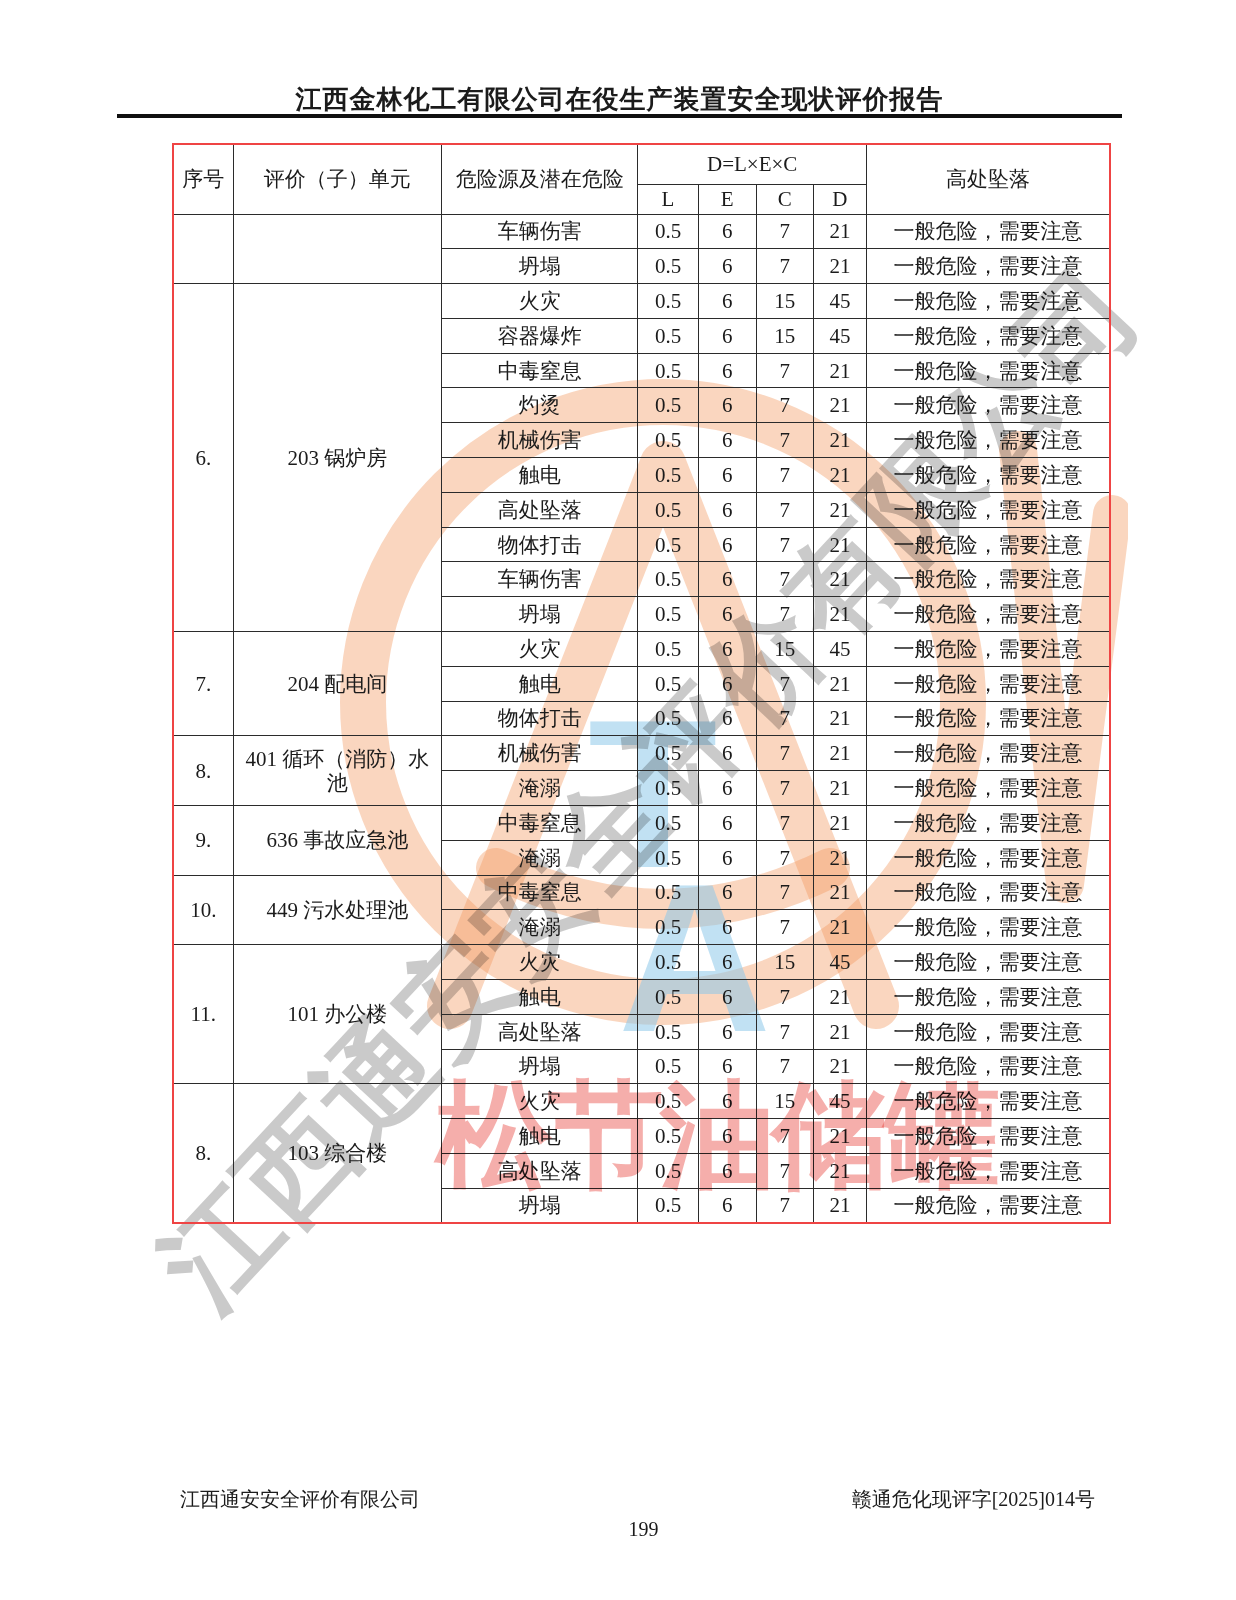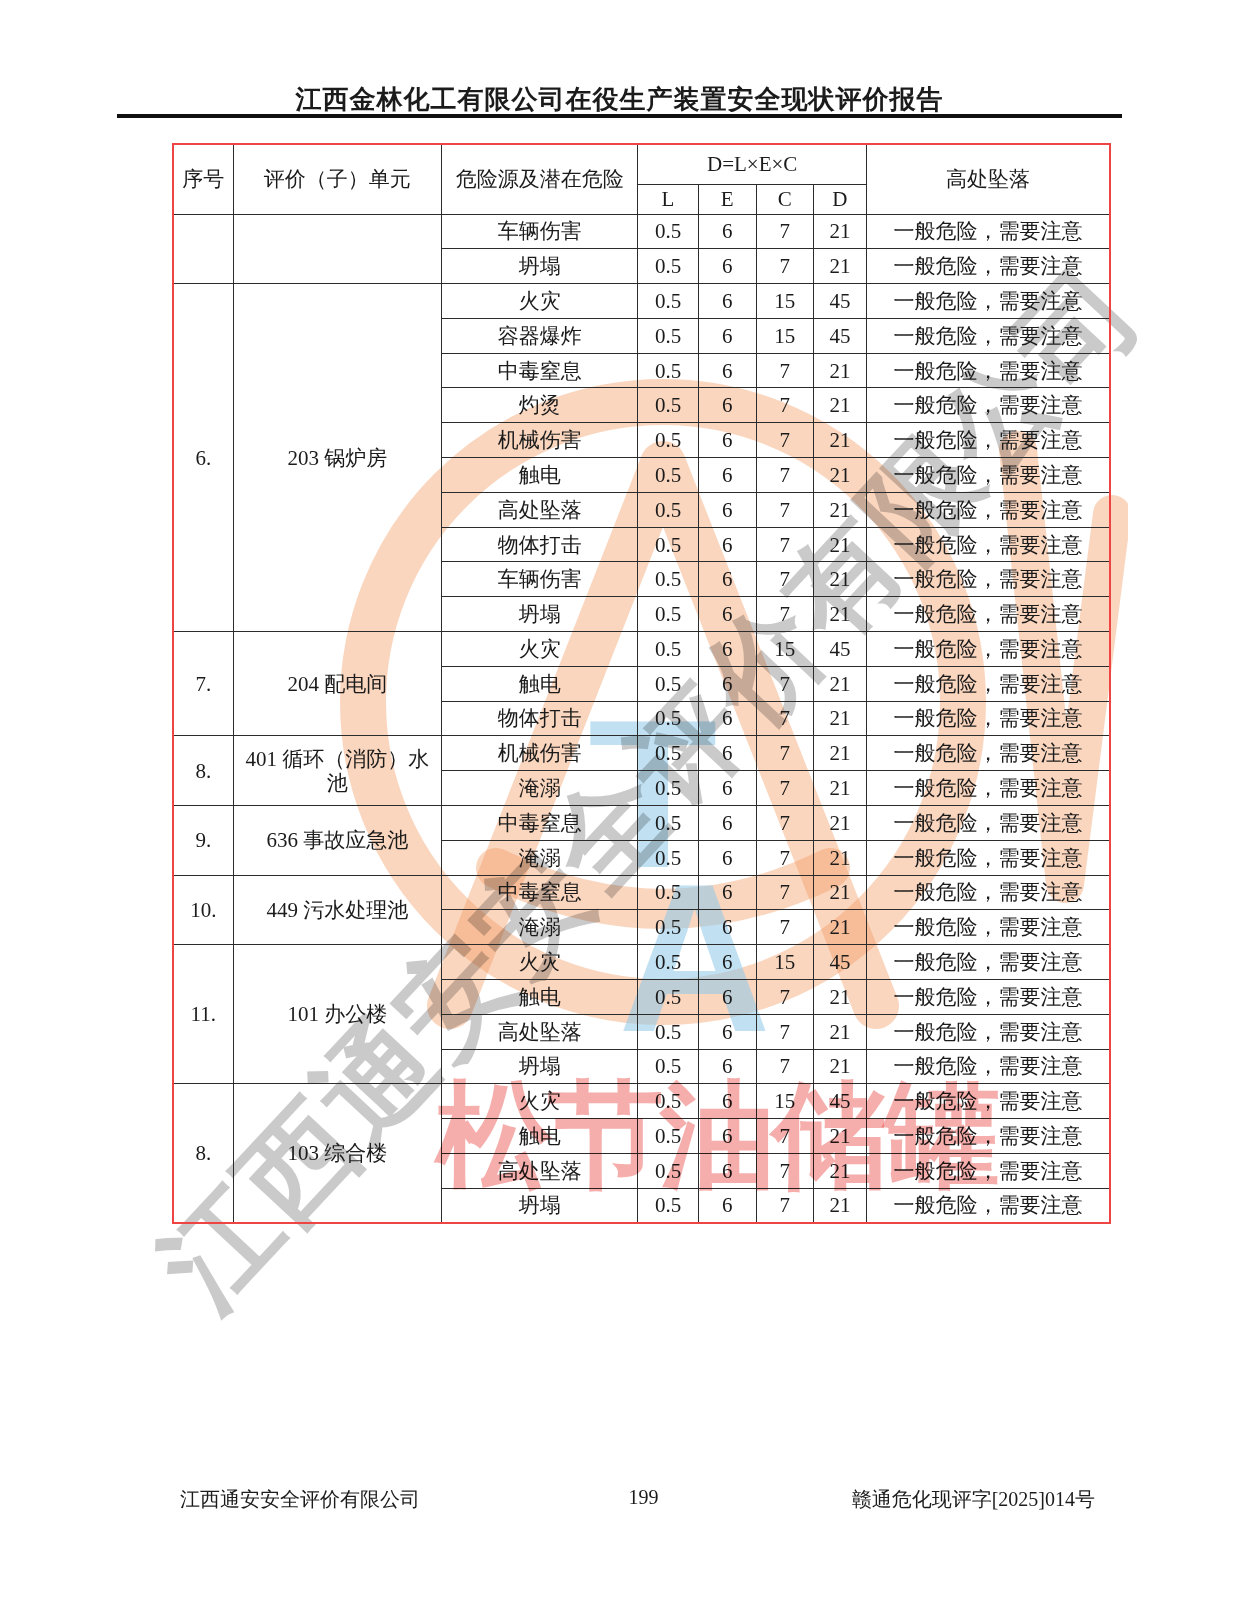--- a/index.html
+++ b/index.html
@@ -59,21 +59,21 @@
     position:absolute; left:158px; top:1228px; width:957px;
     font-size:31px; line-height:48px; letter-spacing:0.5px;
   }
   .body-text p { margin:0; text-indent:62px; text-align:justify; }
   
   .page-footer {
     position:absolute; left:176px; top:1486px; width:935px;
     font-size:20px;
   }
   .page-footer .f-left  { position:absolute; left:4px; }
-  .page-footer .f-center{ position:absolute; left:50%; transform:translateX(-50%); }
+  .page-footer .f-center{ position:absolute; left:50%; transform:translateX(-50%);margin-top:32px; }
   .page-footer .f-right { position:absolute; right:16px;text-align:center; }
 </style>
 </head>
 <body>
 
 <div class="page">
 
   <div class="wm-layer">
     <svg class="wm-logo" width="810" height="700" viewBox="0 0 810 700">
       <g fill="none" stroke="rgba(243,152,94,0.40)" stroke-linecap="round" stroke-linejoin="round">

